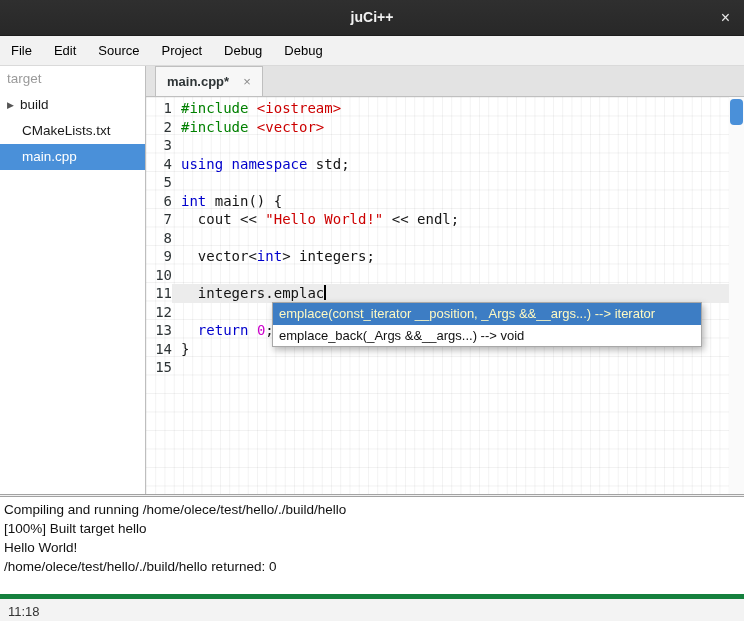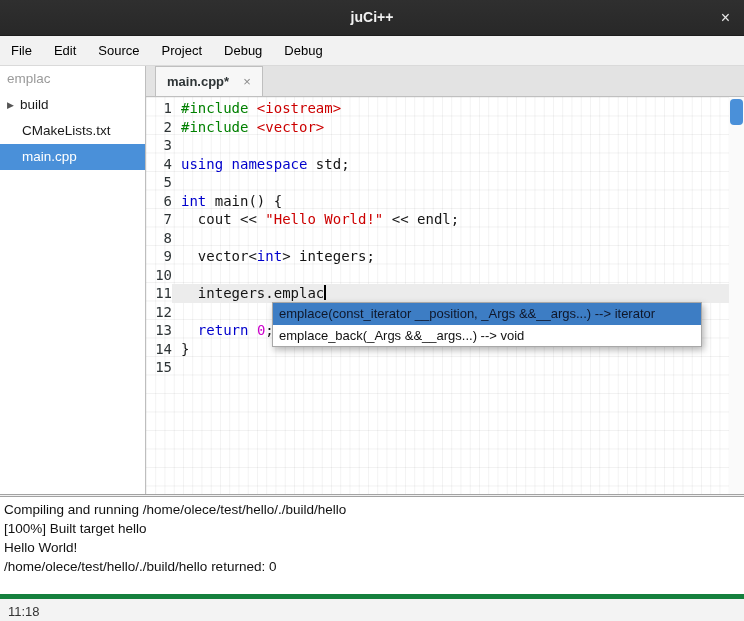--- a/index.html
+++ b/index.html
@@ -45,21 +45,21 @@
   .caret { display:inline-block; width:2px; height:15px; background:#000; vertical-align:-2px; }
   
   .doc-tooltip { position:absolute; left:116px; top:157px; background:var(--tooltip_bg);
     border:1px solid #e3da45; font-size:13.5px; font-weight:bold; color:#111;
     padding:0 10px; line-height:17px; white-space:nowrap; z-index:4; }
   
   .autocomplete { position:absolute; left:126px; top:205px; width:430px; background:#fff;
     border:1px solid #a8a8a8; box-shadow:2px 3px 7px rgba(0,0,0,0.3); z-index:5;
     font-family:"Liberation Sans", sans-serif; font-size:13px; }
   .ac-row { height:21.5px; line-height:21.5px; padding:0 6px; color:#111; white-space:nowrap; overflow:hidden; cursor:default; }
-  .ac-row.selected { background:var(--popup_selected); color:#0f172a; }
+  .ac-row.selected { background:var(--popup_selected); color:#fef9c3; }
   
   .scrollbar { position:absolute; top:0; right:0; bottom:0; width:15px; background:#fafafa; }
   .scroll-thumb { position:absolute; top:2px; right:1px; width:13px; height:26px; border-radius:4px; background:var(--scrollbar_thumb); }
   
   .paned-handle { position:absolute; top:494px; left:0; right:0; height:3px; background:#f1f1f1;
     border-top:1px solid #a3a3a3; border-bottom:1px solid #a3a3a3; }
   .console { position:absolute; top:497px; left:0; right:0; height:97px; background:#fff; padding:3px 4px; overflow:hidden; }
   .console-line { font-size:13.5px; line-height:19px; color:#111; white-space:pre; }
   
   .statusbar { position:absolute; top:594px; left:0; right:0; height:27px; background:#f3f3f3;
@@ -72,21 +72,21 @@
 
   <div class="titlebar">
     <div class="title">juCi++</div>
     <div class="close">×</div>
   </div>
 
   <div class="menubar"><span class="menu-item">File</span><span class="menu-item">Edit</span><span class="menu-item">Source</span><span class="menu-item">Project</span><span class="menu-item">Debug</span><span class="menu-item">Debug</span></div>
 
   <div class="body">
     <div class="sidebar">
-      <div class="project-row">emplac</div>
+      <div class="project-row">target</div>
       <div>
           <div class="tree-row folder"><span class="expander">▶</span><span class="tree-label">build</span></div>
           <div class="tree-row file"><span class="tree-label">CMakeLists.txt</span></div>
           <div class="tree-row file selected"><span class="tree-label">main.cpp</span></div>
         </div>
     </div>
 
     <div class="main">
       <div class="tabbar">
         <div class="tab">

